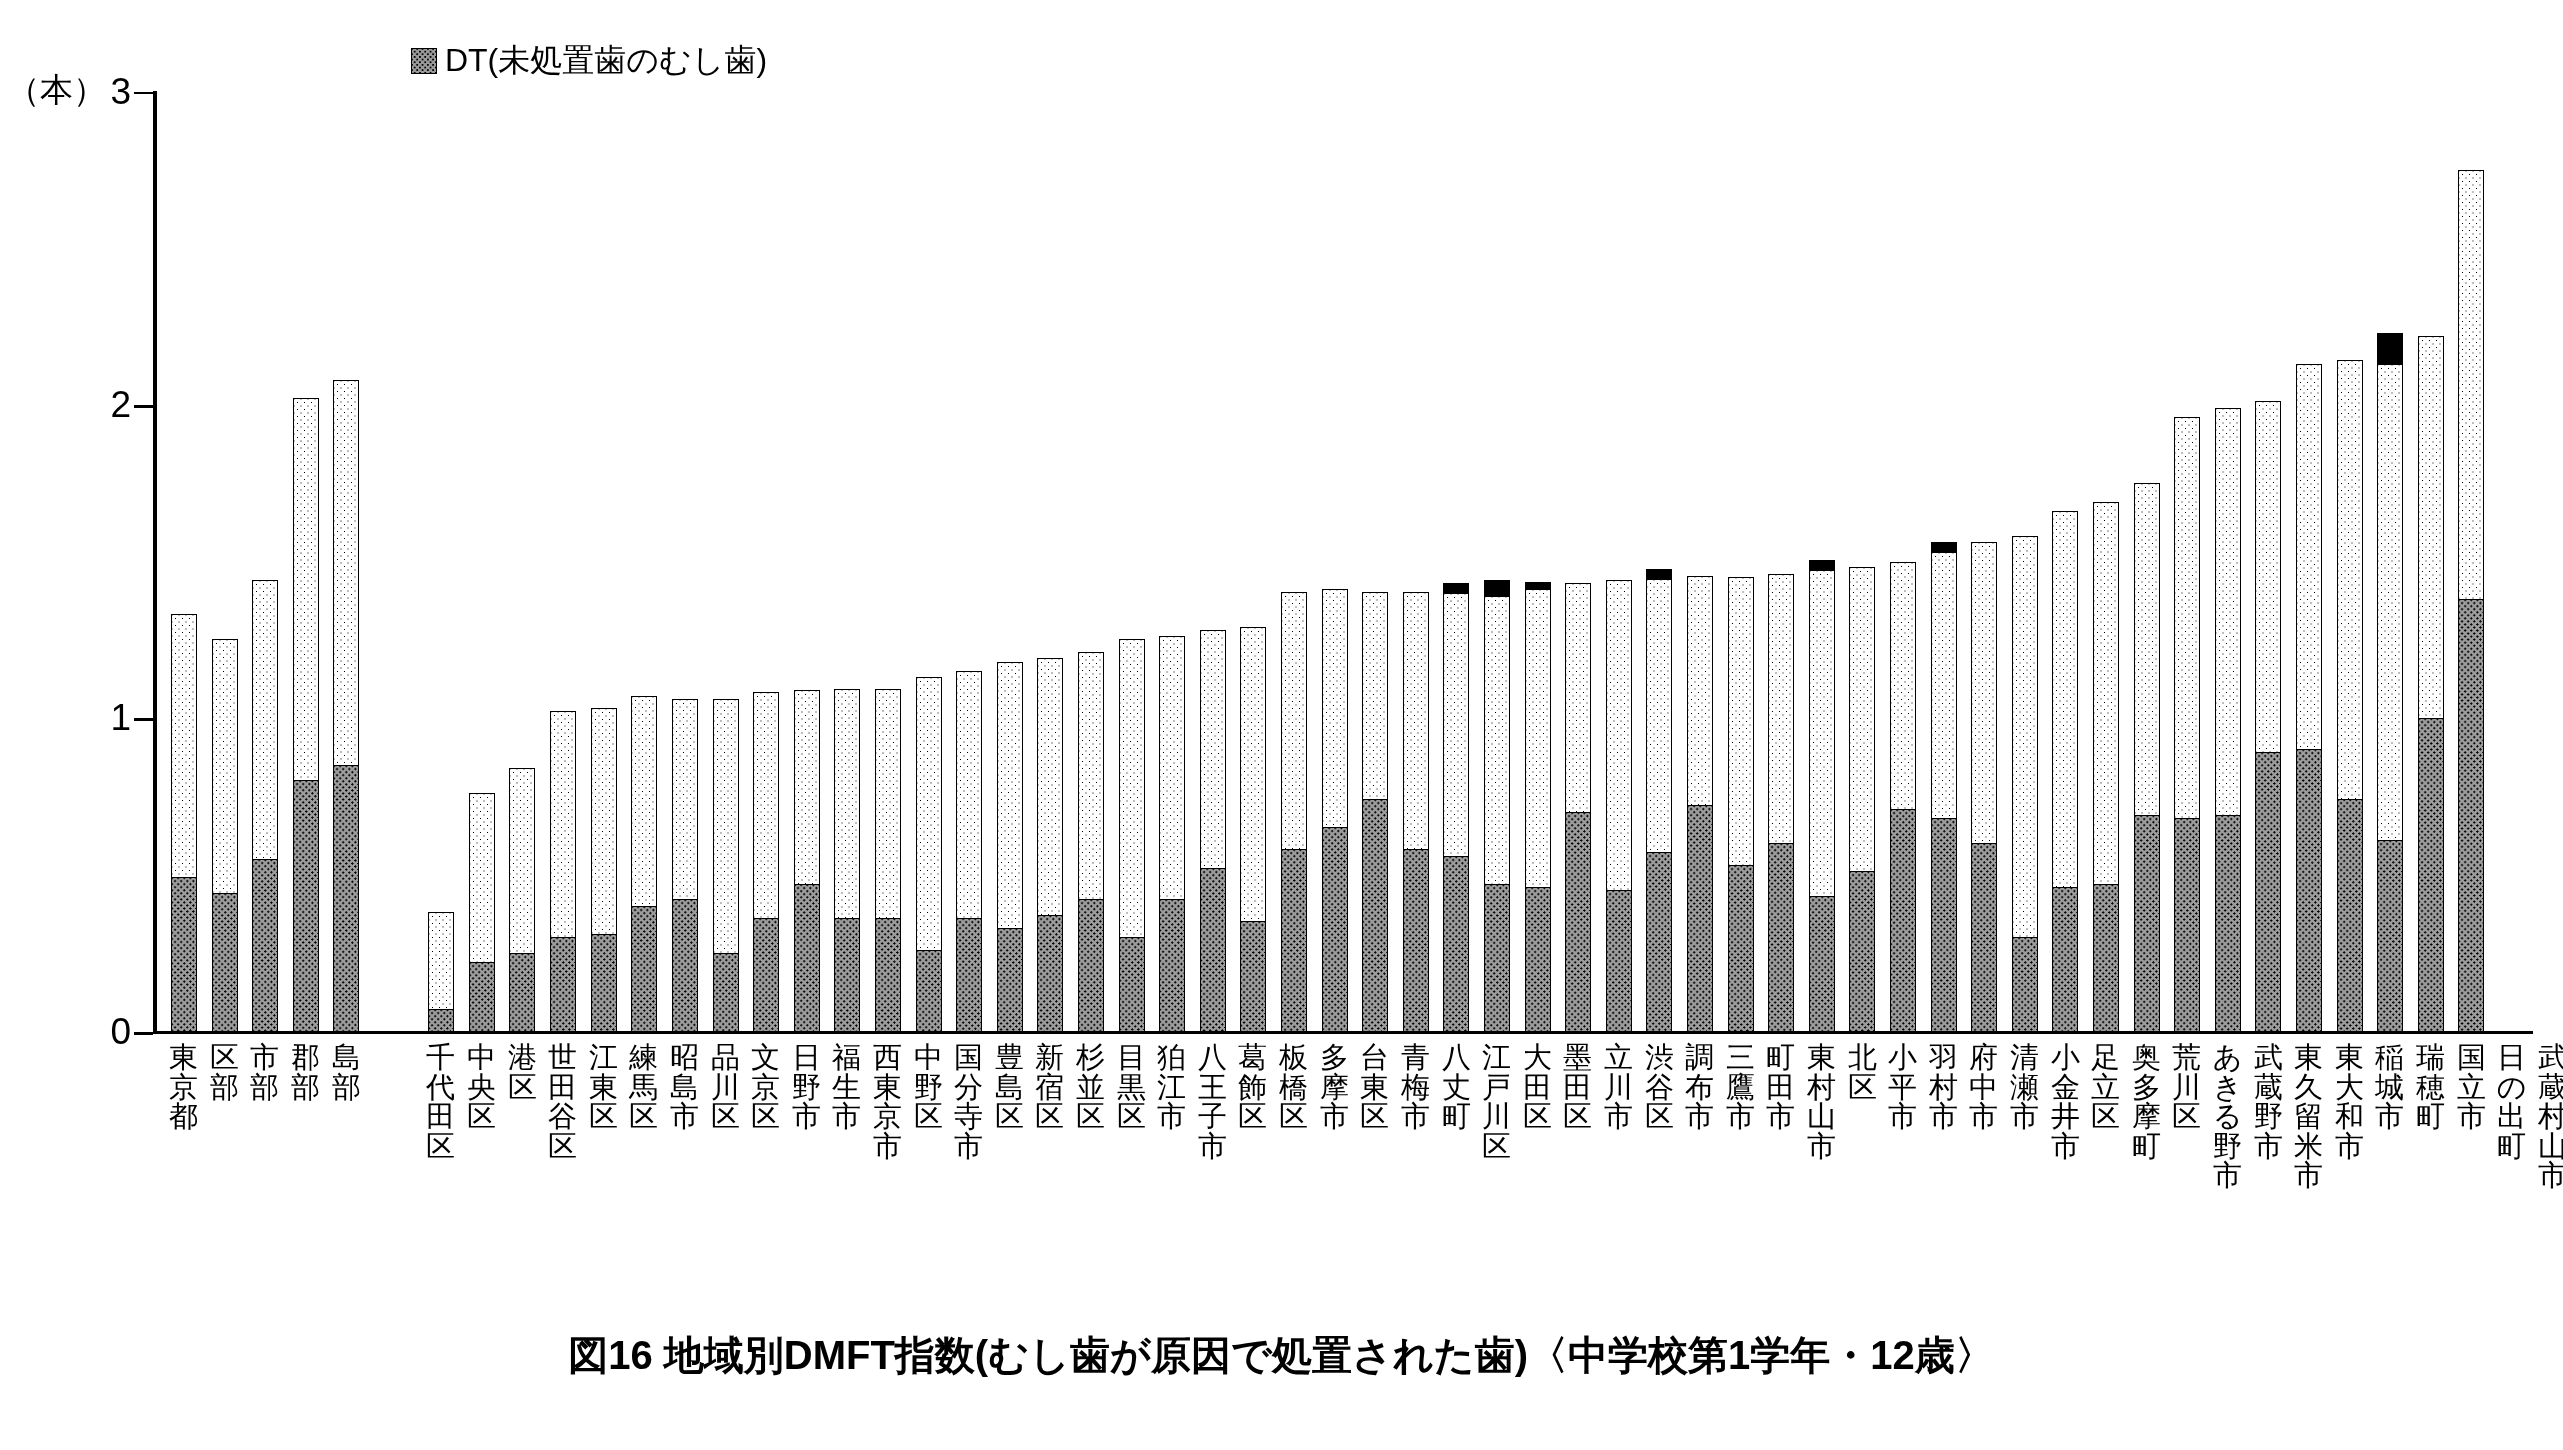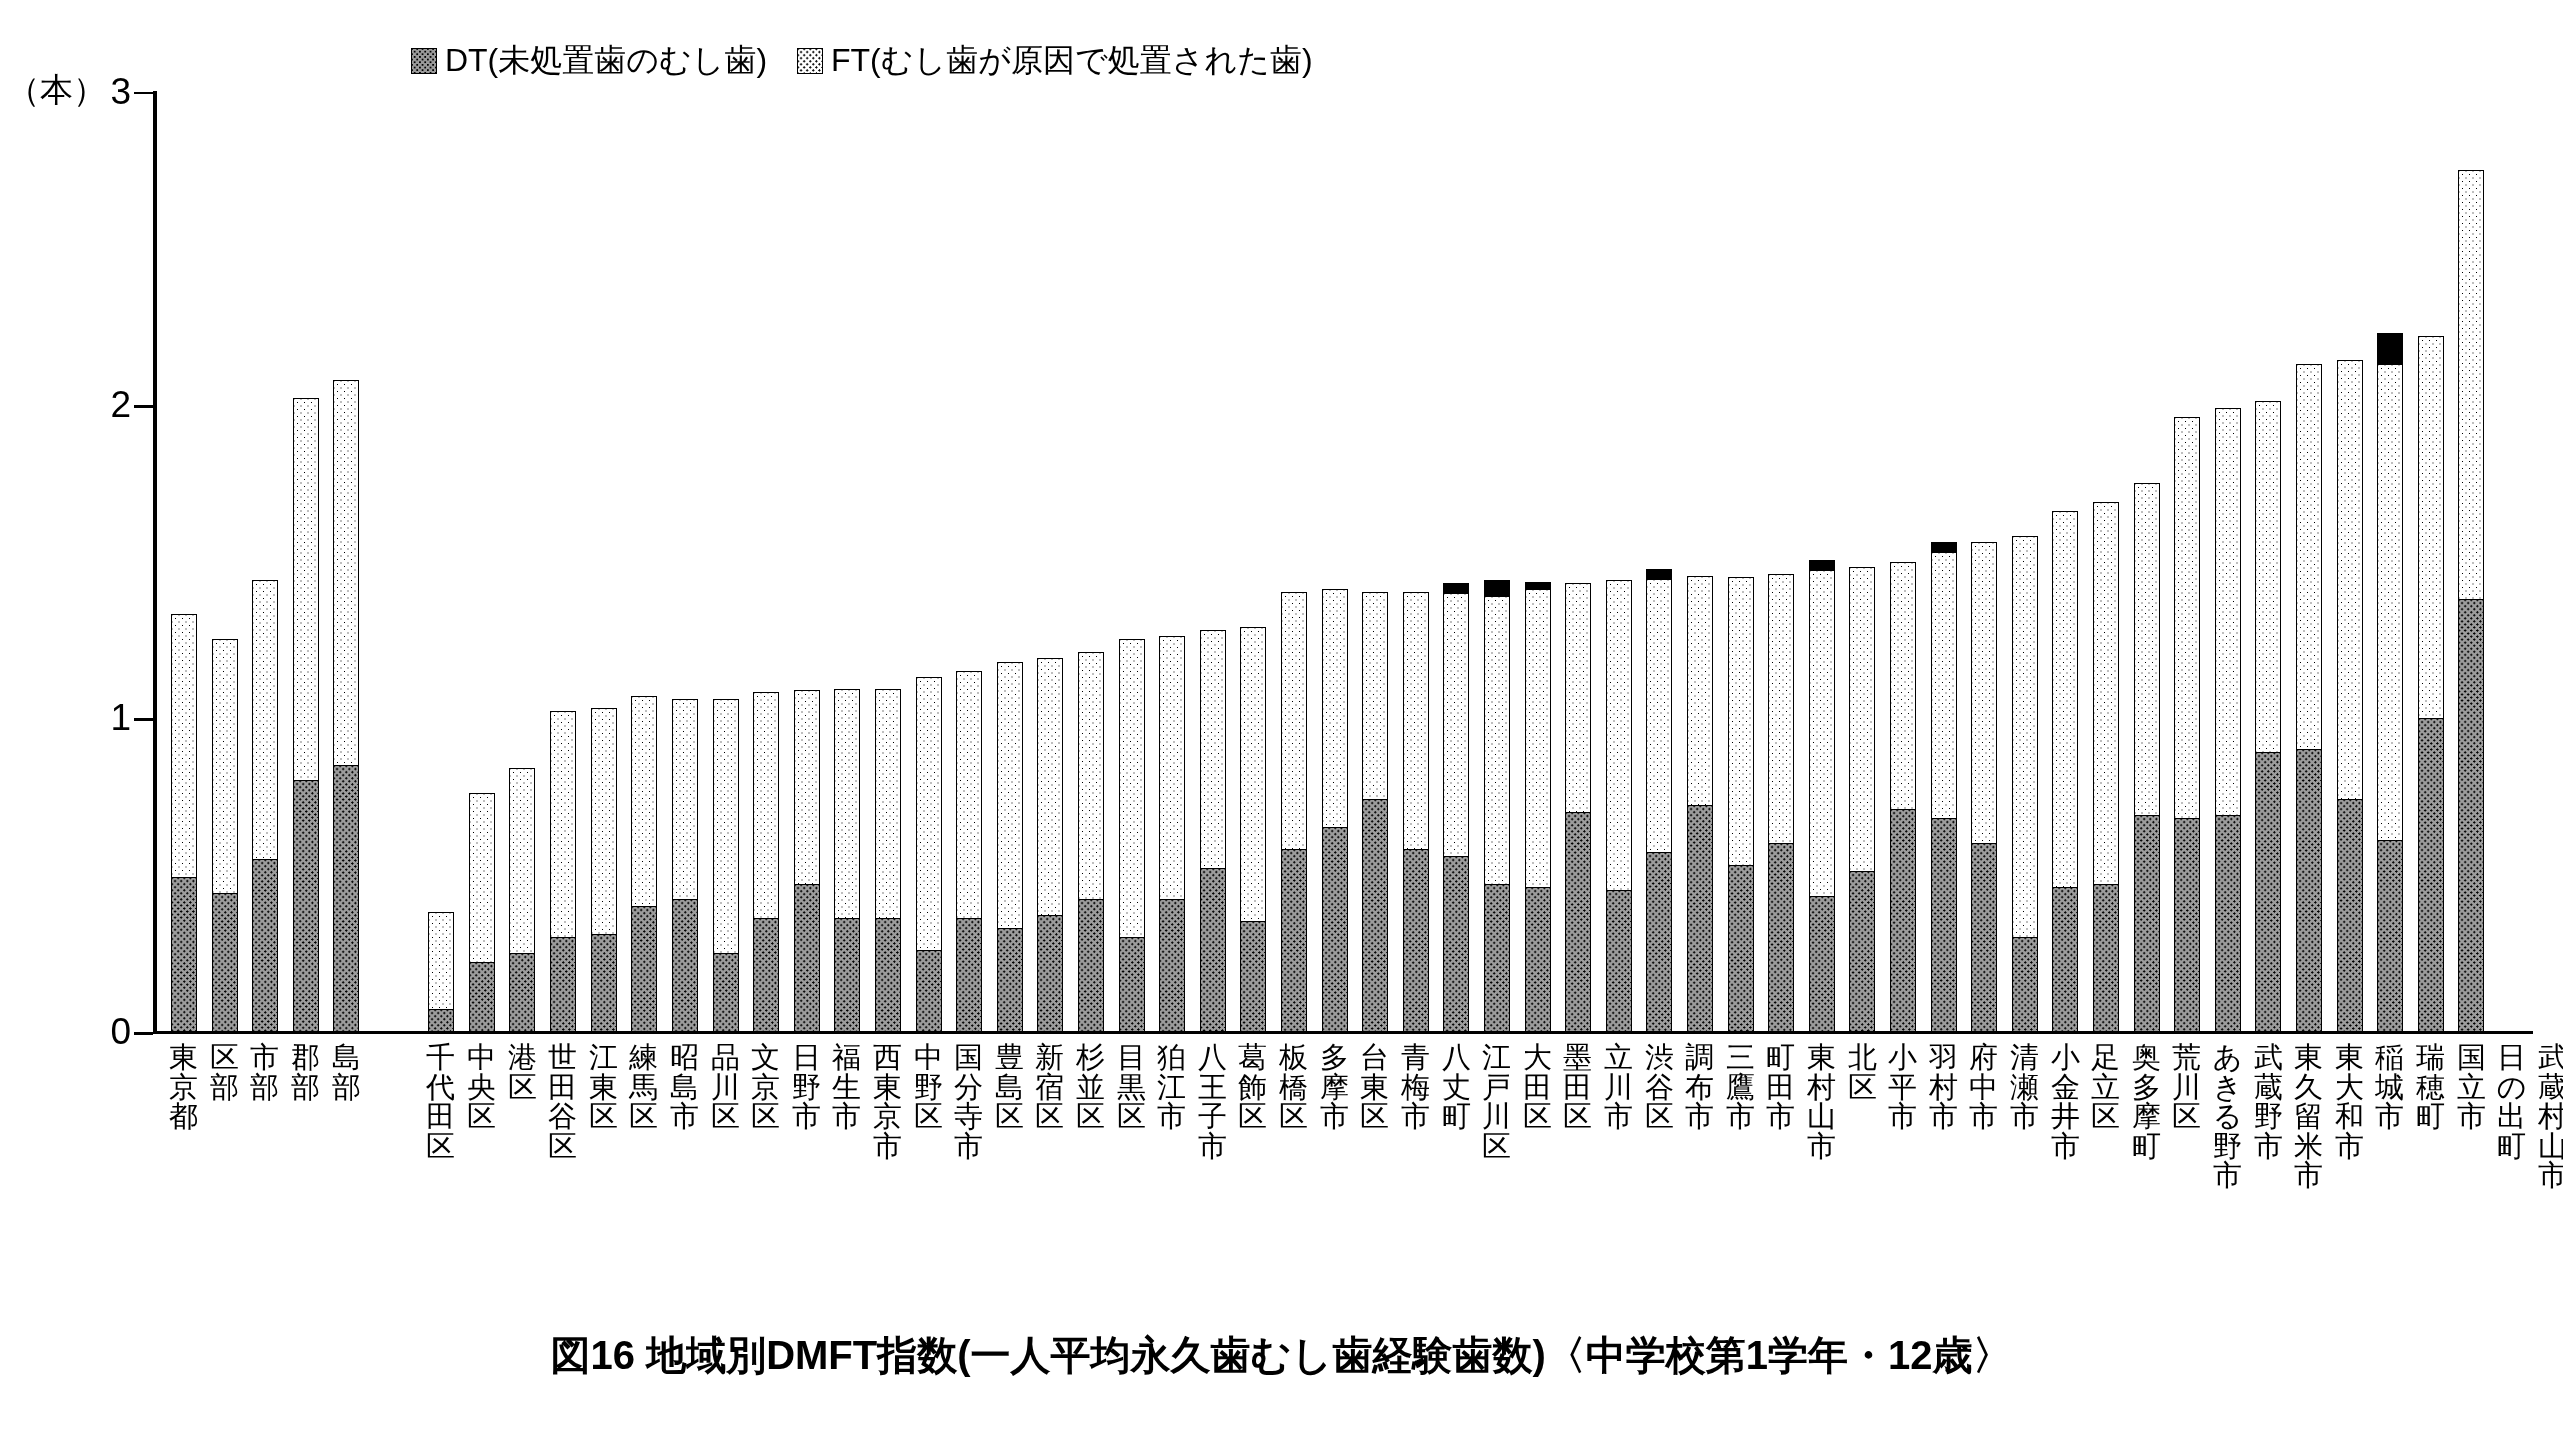--- a/index.html
+++ b/index.html
@@ -186,24 +186,20 @@
 </style>
 </head>
 <body>
 
 <div id="root">
 
   <div id="legend">
     <div class="legend-item">
       <span class="legend-swatch sw-dt"></span>
       <span>DT(未処置歯のむし歯)</span>
-    </div>
-    <div class="legend-item">
-      <span class="legend-swatch sw-ft"></span>
-      <span>FT(むし歯が原因で処置された歯)</span>
     </div>
   </div>
 
   <div id="unit-label">（本）</div>
 
   <div id="plot">
     <div id="axis-y"></div>
     <div id="axis-x"></div>
     <div id="yticks">
         <div class="ytick" style="top: 941px;"></div>
@@ -866,16 +862,16 @@
       </div>
       <div class="xlabel" style="left: 2536px; width: 33px;">
         <span>武</span>
         <span>蔵</span>
         <span>村</span>
         <span>山</span>
         <span>市</span>
       </div>
     </div>
 
-  <div id="caption">図16 地域別DMFT指数(一人平均永久歯むし歯経験歯数)〈中学校第1学年・12歳〉</div>
+  <div id="caption">図16 地域別DMFT指数(むし歯が原因で処置された歯)〈中学校第1学年・12歳〉</div>
 
 </div>
 
 
 </body></html>

